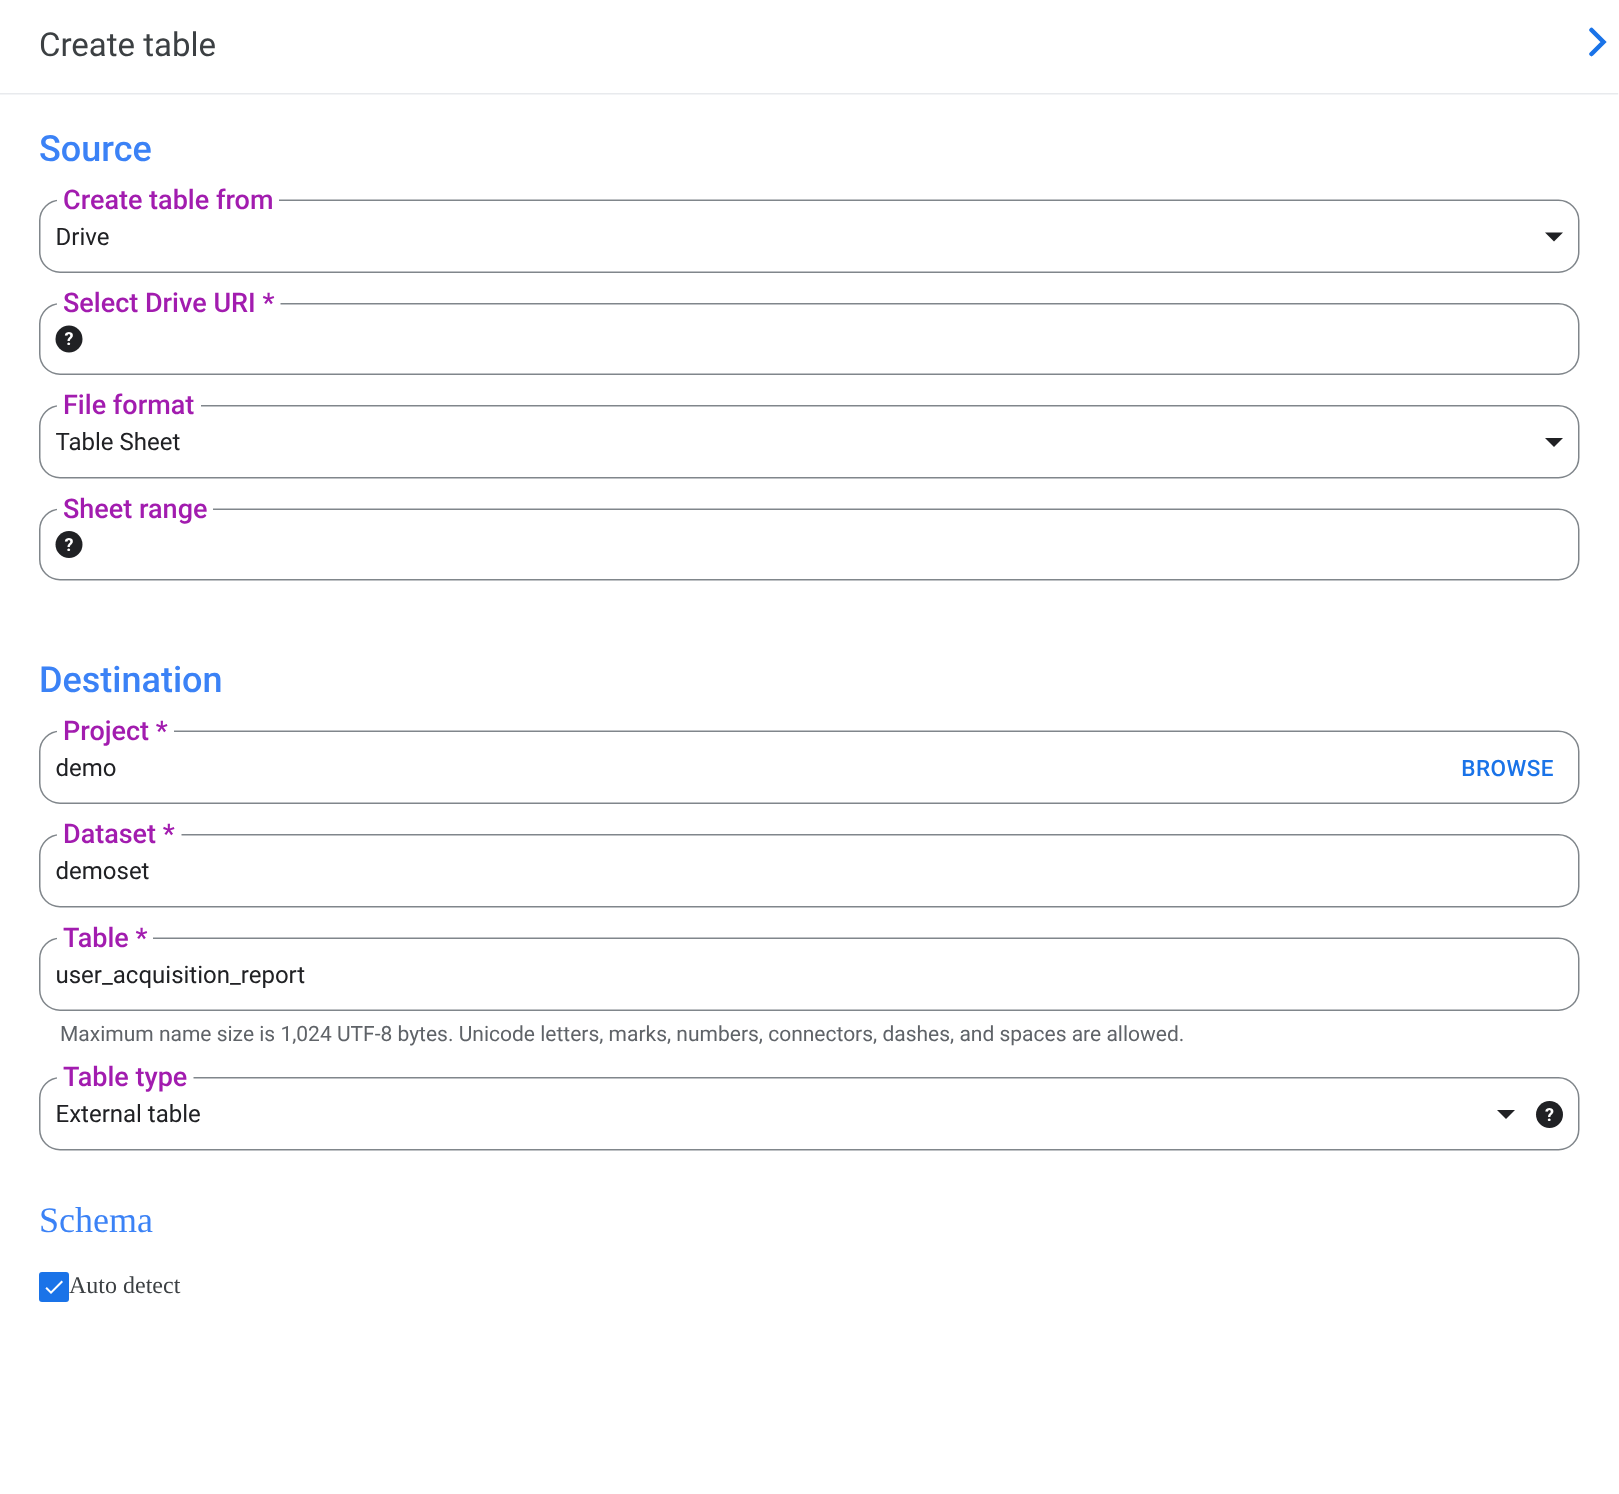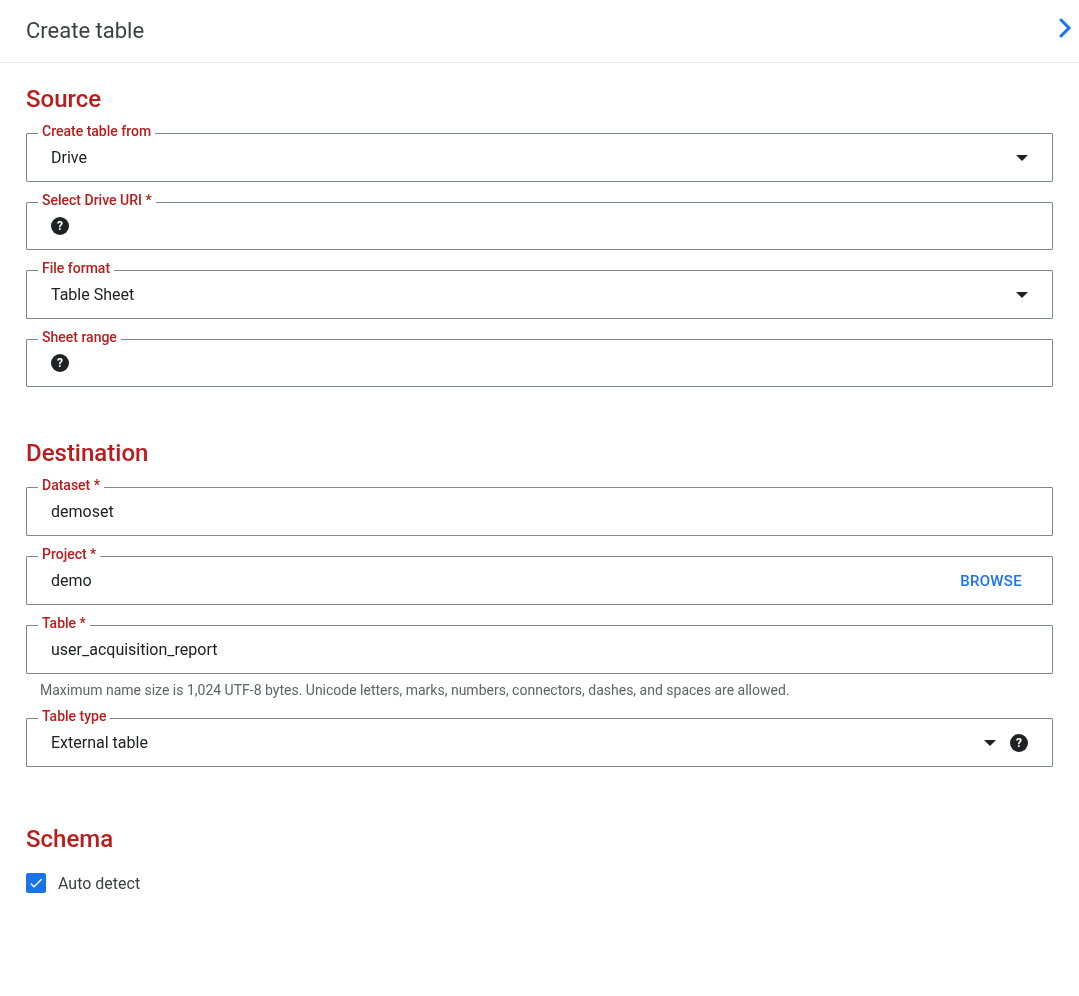--- a/index.html
+++ b/index.html
@@ -27,44 +27,44 @@
       color: #1a73e8;
       font-size: 24px;
       margin-right: -20px;
     }
     .content {
       padding: 22px 26px;
     }
     .section-title {
       font-size: 24px;
       font-weight: 500;
-      color: #b91c1c;
+      color: #3b82f6;
       margin-bottom: 20px;
       margin-top: 14px;
     }
     .section-title:first-child { margin-top: 0; }
     .field-wrapper {
       position: relative;
       margin-bottom: 20px;
     }
     .field-label {
       position: absolute;
       top: -10px;
       left: 12px;
       background: #fff;
       padding: 0 4px;
-      font-size: 14px;
+      font-size: 18px;
       font-weight: 500;
-      color: #b91c1c;
+      color: #a21caf;
       z-index: 1;
     }
     .field-box {
       border: 1px solid #80868b;
-      border-radius: 1px;
-      padding: 14px 24px;
+      border-radius: 14px;
+      padding: 14px 10px;
       display: flex;
       align-items: center;
       justify-content: space-between;
       min-height: 48px;
     }
     .field-value {
       font-size: 16px;
       color: #202124;
       flex: 1;
       border: none;
@@ -109,40 +109,39 @@
     .helper-text {
       font-size: 14px;
       color: #5f6368;
       margin-top: -12px;
       margin-bottom: 20px;
       padding-left: 14px;
     }
     .checkbox-row {
       display: flex;
       align-items: center;
-      gap: 12px;
       margin-top: 4px;
     }
     .checkbox {
       width: 20px;
       height: 20px;
       border-radius: 2px;
       background: #1a73e8;
       display: flex;
       align-items: center;
       justify-content: center;
       cursor: pointer;
     }
     .checkbox svg { width: 16px; height: 16px; }
     .checkbox-label {
       font-size: 16px;
       color: #3c4043;
     }
     .dest-section { margin-top: 52px; }
-    .schema-section { margin-top: 58px; }
+    .schema-section { margin-top: 34px; font-family: Liberation Serif, serif; }
   </style>
 </head>
 <body>
 
 <div class="header">
   <div class="header-title">Create table</div>
   <div class="header-arrow">
     <svg width="14" height="20" viewBox="0 0 14 20">
         <path d="M 2 2 L 10 10 L 2 18" stroke="#1a73e8" stroke-width="3" fill="none" stroke-linecap="round"></path>
       </svg>
@@ -188,33 +187,33 @@
       <div class="field-right">
         <span class="help-icon">?</span>
       </div>
     </div>
   </div>
 
   <div class="dest-section">
     <div class="section-title">Destination</div>
 
     <div class="field-wrapper">
-      <div class="field-label">Dataset *</div>
-      <div class="field-box">
-        <input class="field-value" value="demoset" style="">
-      </div>
-    </div>
-
-    <div class="field-wrapper">
       <div class="field-label">Project *</div>
       <div class="field-box">
         <input class="field-value" value="demo" style="">
         <div class="field-right">
           <span class="browse-link">BROWSE</span>
         </div>
+      </div>
+    </div>
+
+    <div class="field-wrapper">
+      <div class="field-label">Dataset *</div>
+      <div class="field-box">
+        <input class="field-value" value="demoset" style="">
       </div>
     </div>
 
     <div class="field-wrapper">
       <div class="field-label">Table *</div>
       <div class="field-box">
         <input class="field-value" value="user_acquisition_report" style="">
       </div>
     </div>
     <div class="helper-text">Maximum name size is 1,024 UTF-8 bytes. Unicode letters, marks, numbers, connectors, dashes, and spaces are allowed.</div>

